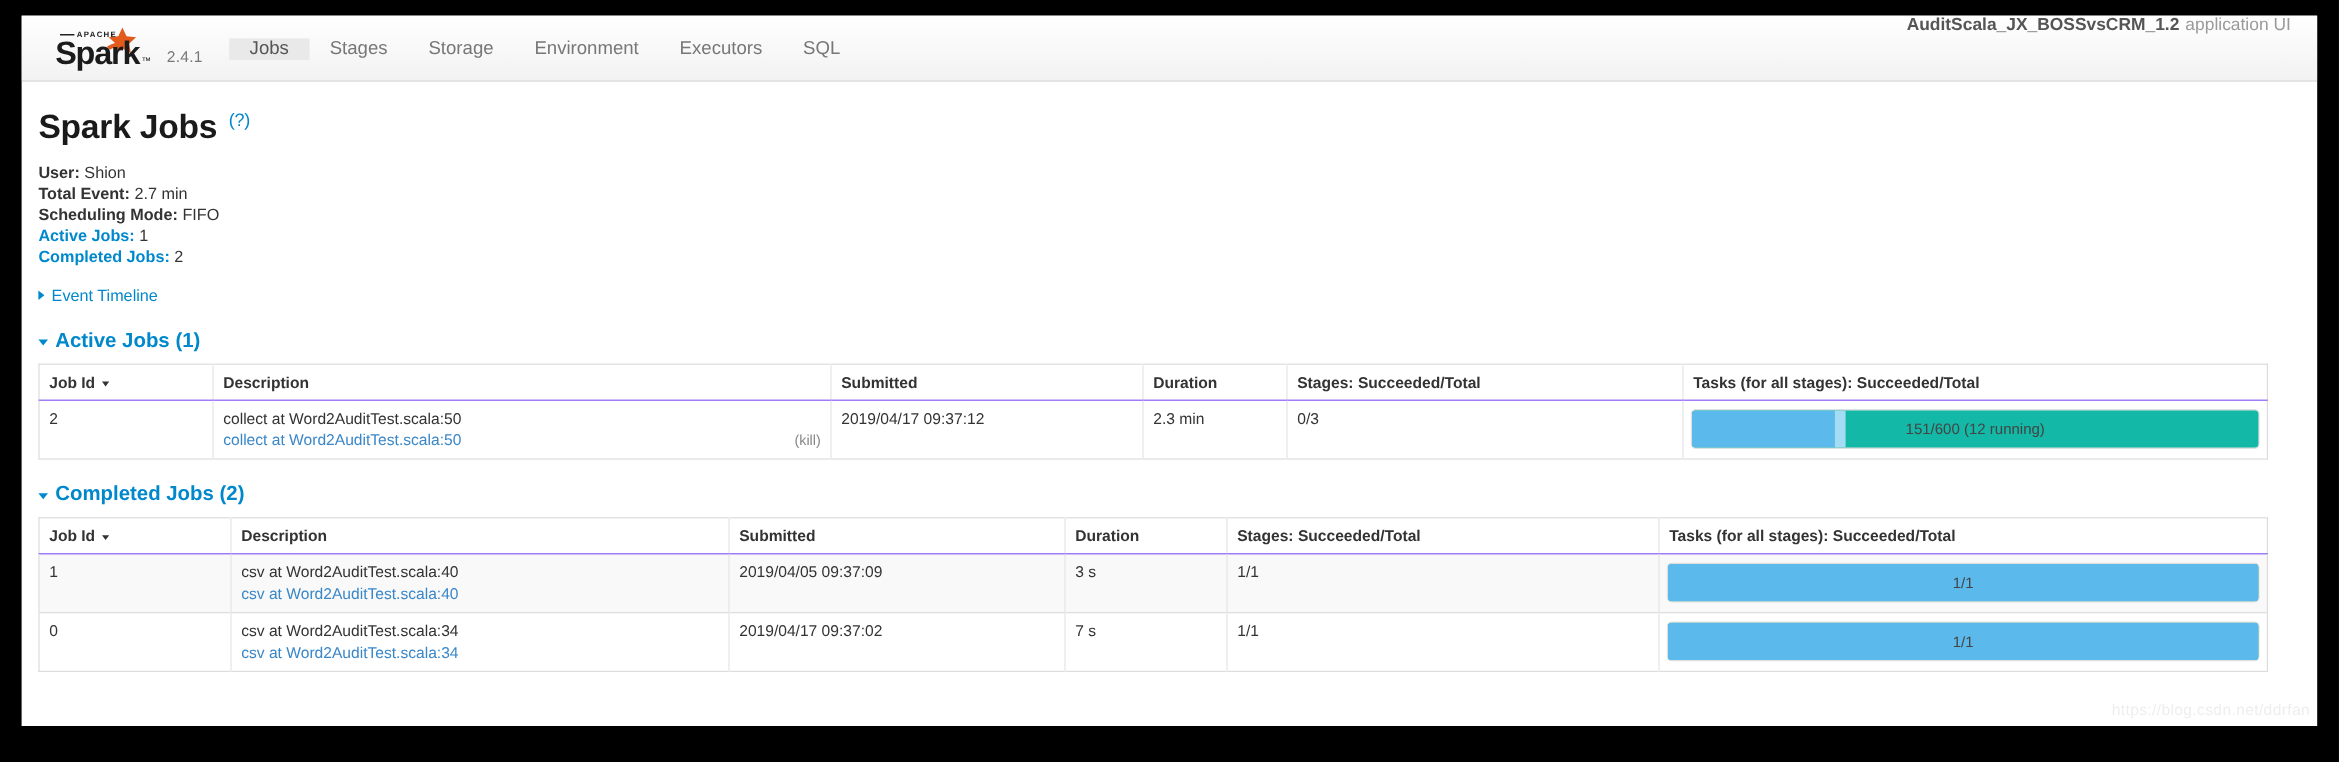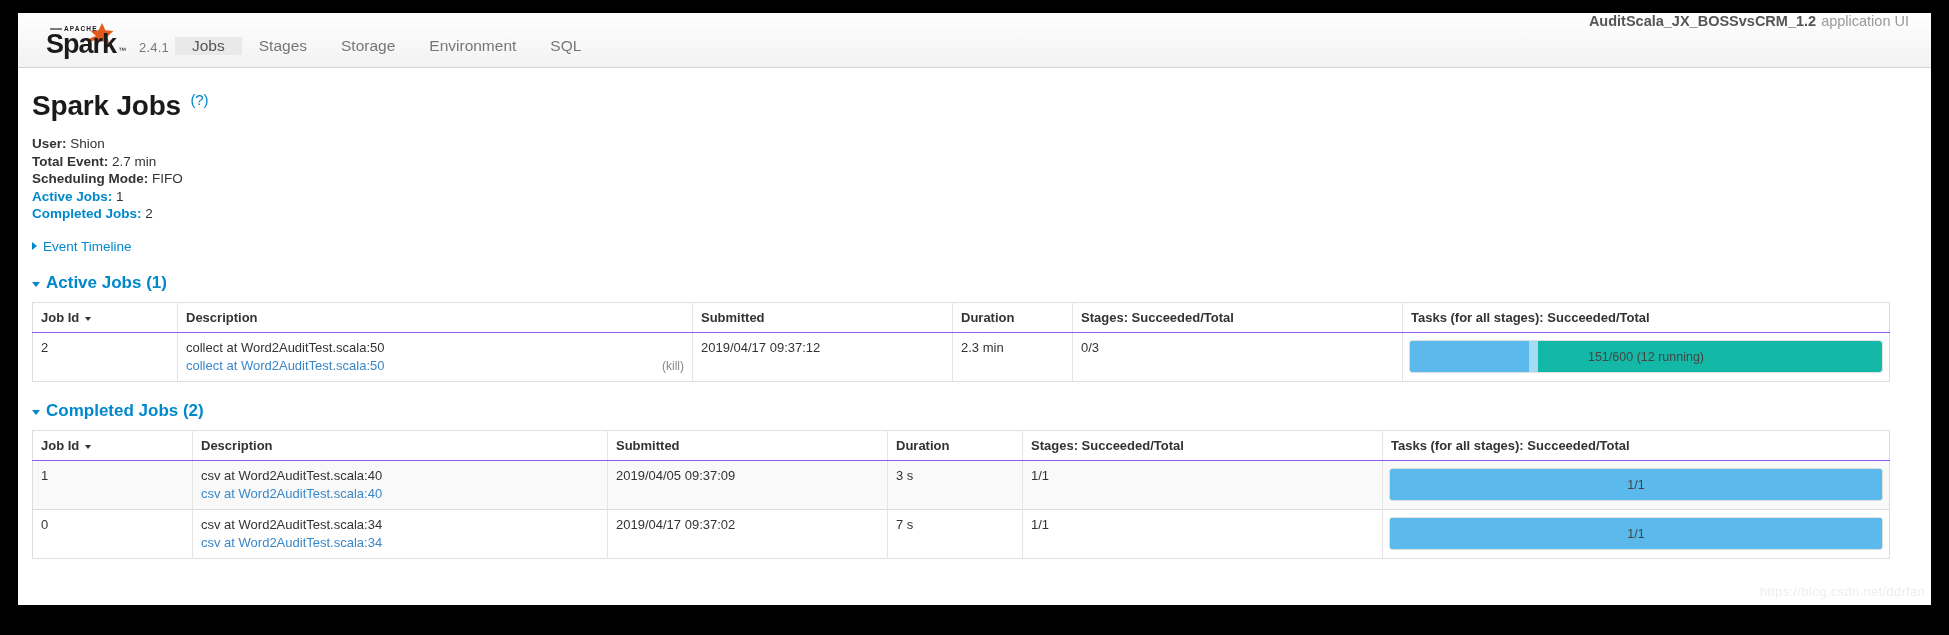--- a/index.html
+++ b/index.html
@@ -52,23 +52,23 @@
   .version {
     font-size: 13px;
     color: #777777;
     margin-left: 5px;
     margin-bottom: 5px;
     letter-spacing: 0.2px;
   }
 
   .nav-tabs {
     display: flex;
-    align-items: flex-end;
+    align-items: center;
     list-style: none;
-    margin: 0;
+    margin: 16px;
     padding: 12px;
   }
 
   .nav-tabs li {
     display: flex;
     align-items: center;
   }
 
   .nav-tabs a {
     display: flex;
@@ -313,20 +313,23 @@
           <a href="#">Jobs</a>
         </li>
       <li>
           <a href="#">Stages</a>
         </li>
       <li>
           <a href="#">Storage</a>
         </li>
       <li>
           <a href="#">Environment</a>
+        </li>
+      <li>
+          <a href="#">Executors</a>
         </li>
       <li>
           <a href="#">SQL</a>
         </li>
     </ul>
 
     <div class="app-name">
       <b>AuditScala_JX_BOSSvsCRM_1.2</b>
       <span>application UI</span>
     </div>

